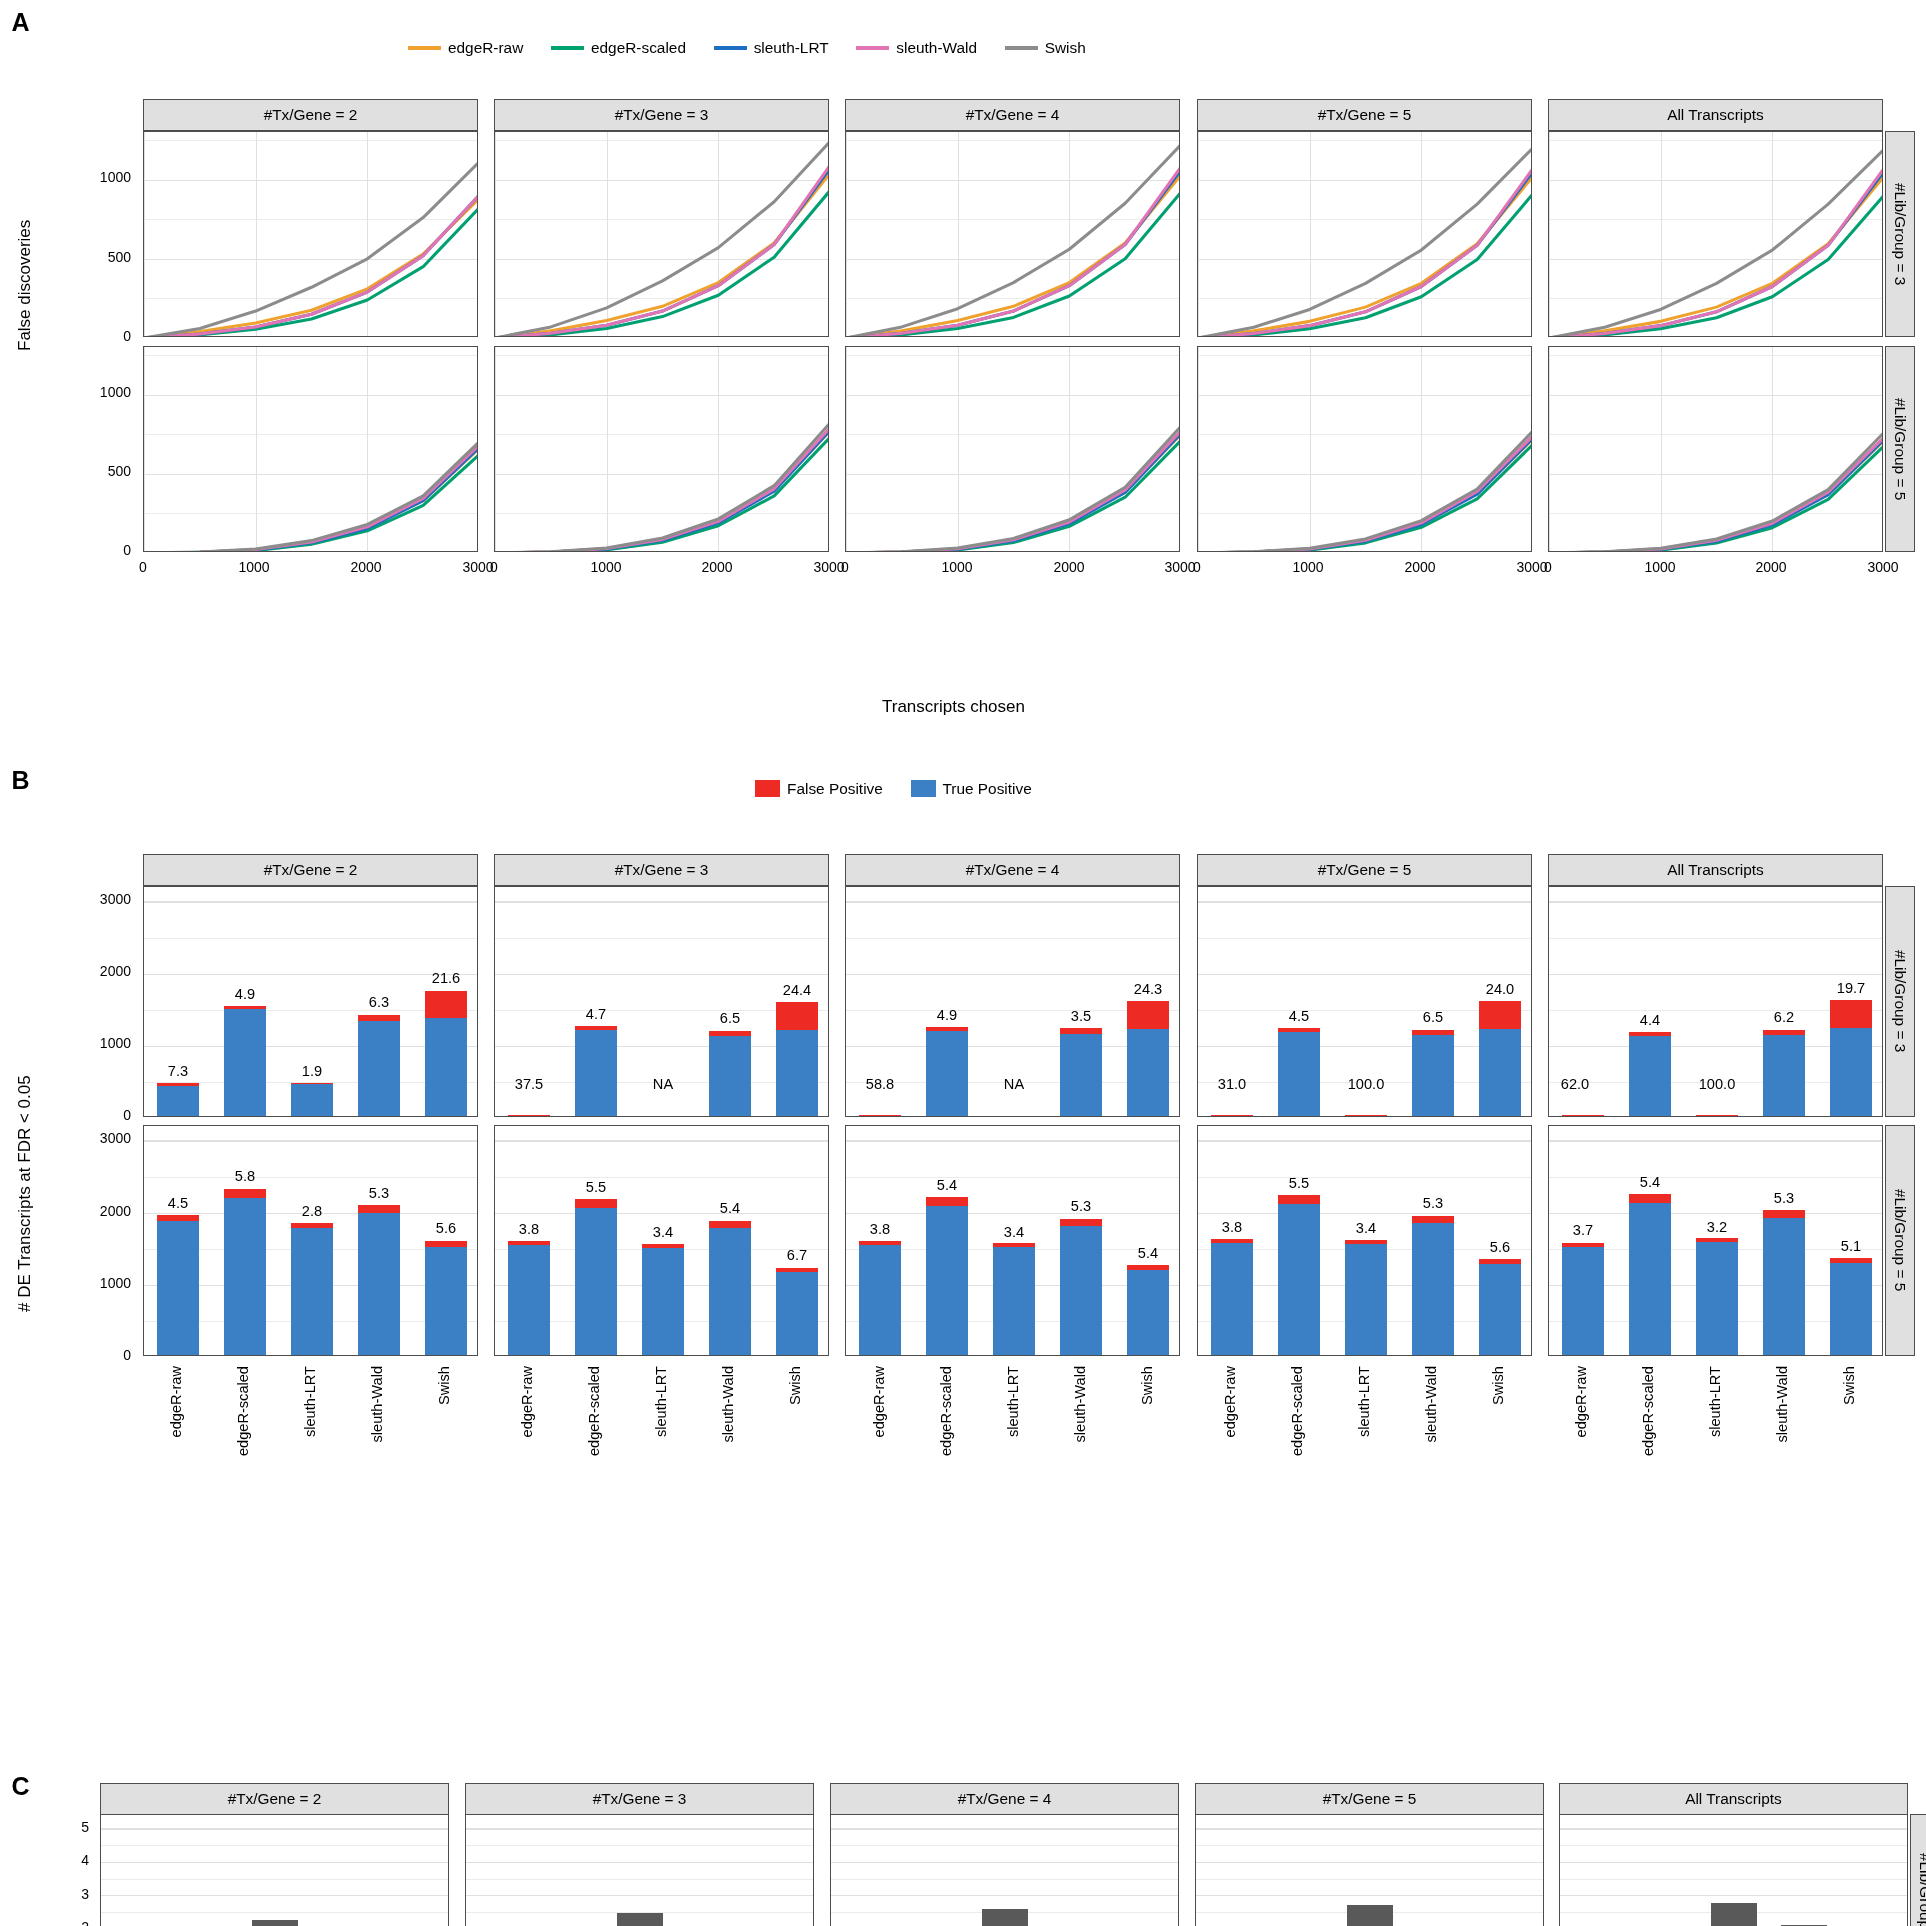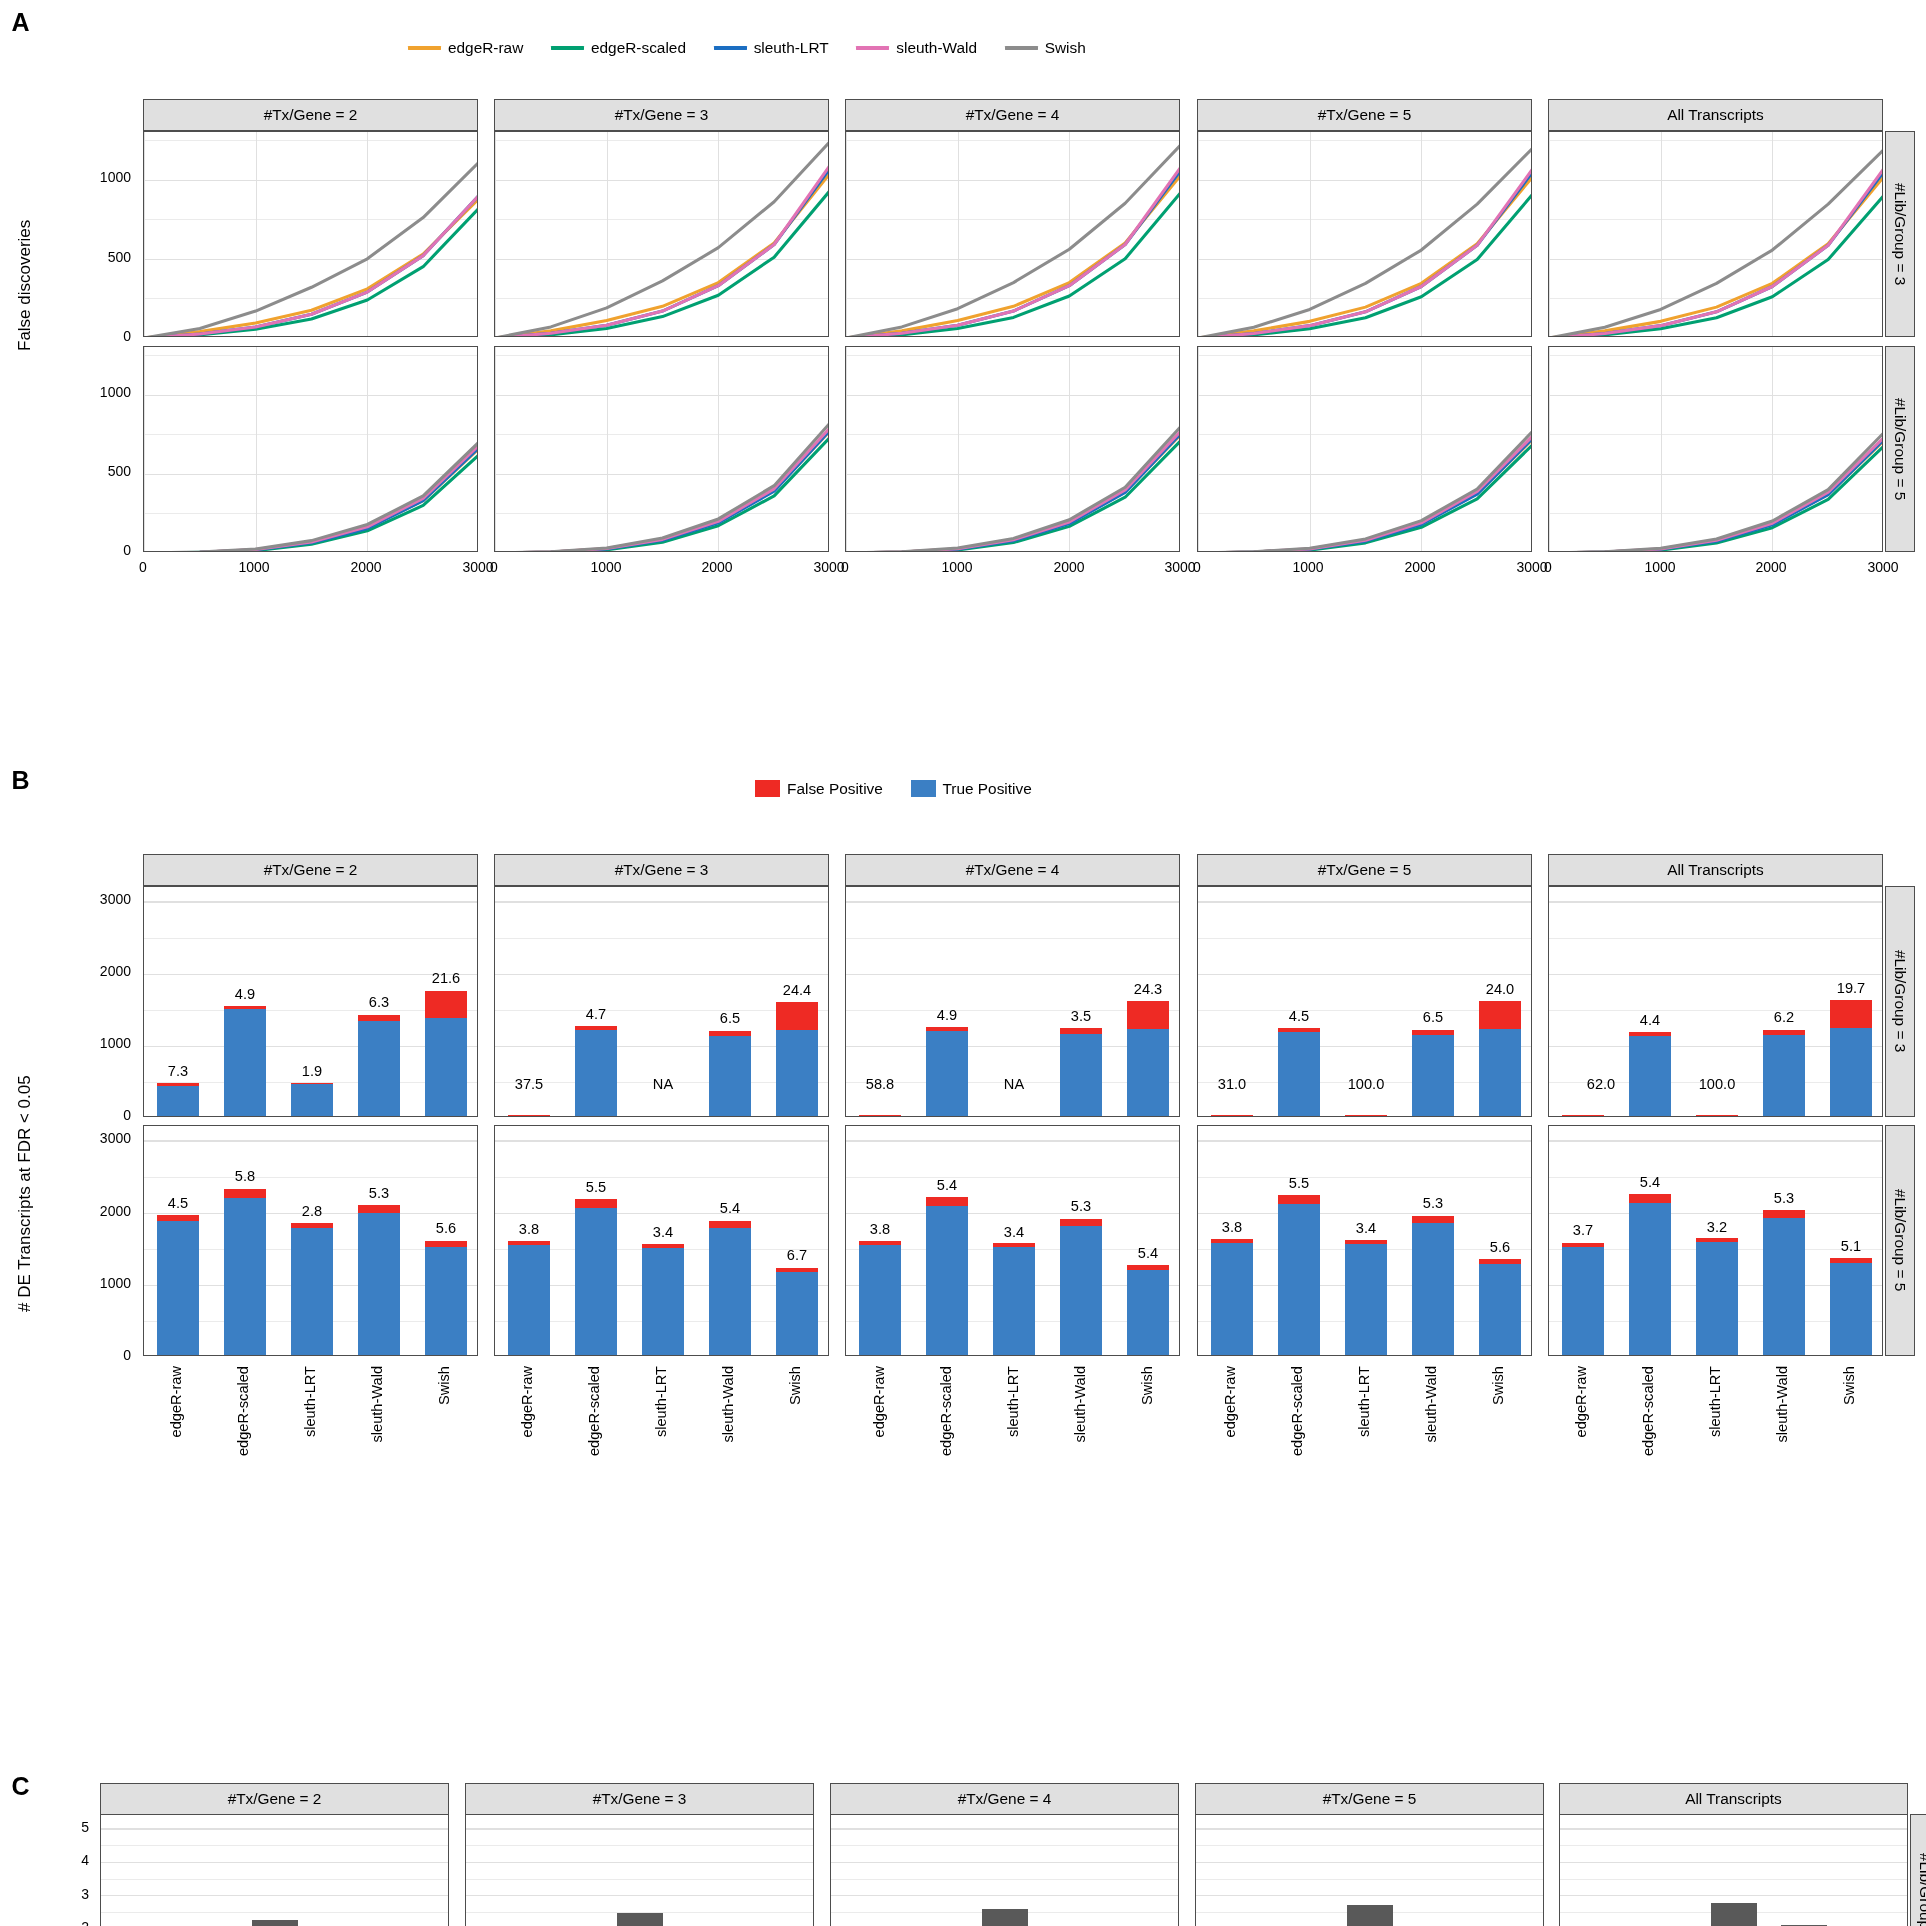--- a/index.html
+++ b/index.html
@@ -81,20 +81,21 @@
         <span>sleuth-Wald</span>
       </div>
       <div class="legend-item">
         <div class="legend-line" style="background:#8c8c8c;"></div>
         <span>Swish</span>
       </div>
     </div>
 
   <div class="axis-label vrot" style="position:absolute;left:15.4px;top:185px;height:200px;display:flex;align-items:center;justify-content:center;">False discoveries</div>
 
+  <div class="axis-label" style="position:absolute;left:0;top:697px;width:1907px;text-align:center;">Transcripts chosen</div>
 
   <div style="position:absolute;left:0;top:0;width:1965px;height:770px;">
       <div class="panel-strip" style="position:absolute;left:143px;top:99px;width:335px;height:32px;">#Tx/Gene = 2</div>
       <div class="panel-strip" style="position:absolute;left:494px;top:99px;width:335px;height:32px;">#Tx/Gene = 3</div>
       <div class="panel-strip" style="position:absolute;left:845px;top:99px;width:335px;height:32px;">#Tx/Gene = 4</div>
       <div class="panel-strip" style="position:absolute;left:1197px;top:99px;width:335px;height:32px;">#Tx/Gene = 5</div>
       <div class="panel-strip" style="position:absolute;left:1548px;top:99px;width:335px;height:32px;">All Transcripts</div>
       <div class="panel-strip vert" style="position:absolute;left:1885px;top:131px;width:30px;height:206px;">#Lib/Group = 3</div>
       <div class="panel-strip vert" style="position:absolute;left:1885px;top:346px;width:30px;height:206px;">#Lib/Group = 5</div>
       <div class="plot-box" style="position:absolute;left:143px;top:131px;width:335px;height:206px;">
@@ -455,21 +456,21 @@
         <div class="gridline gridline-major" style="top:159px;height:1.2px;"></div>
         <div class="gridline gridline-major" style="top:87px;height:1.2px;"></div>
         <div class="gridline gridline-major" style="top:14.4px;height:1.2px;"></div>
         <div class="gridline" style="top:195px;"></div>
         <div class="gridline" style="top:123px;"></div>
         <div class="gridline" style="top:51px;"></div>
         <div class="bar" style="left:12.7px;width:42px;height:0.9px;">
           <div class="bar-tp" style="height:0.6px;"></div>
           <div class="bar-fp" style="bottom:0.6px;height:0.4px;"></div>
         </div>
-        <div class="bar-label" style="left:52px;top:189px;transform:translateX(-50%);">62.0</div>
+        <div class="bar-label" style="left:26px;top:189px;transform:translateX(-50%);">62.0</div>
         <div class="bar" style="left:80px;width:42px;height:84px;">
           <div class="bar-tp" style="height:80px;"></div>
           <div class="bar-fp" style="bottom:80px;height:4px;"></div>
         </div>
         <div class="bar-label" style="left:101px;top:125px;transform:translateX(-50%);">4.4</div>
         <div class="bar" style="left:147px;width:42px;height:1.1px;">
           <div class="bar-tp" style="height:0.7px;"></div>
           <div class="bar-fp" style="bottom:0.7px;height:0.4px;"></div>
         </div>
         <div class="bar-label" style="left:168px;top:189px;transform:translateX(-50%);">100.0</div>

